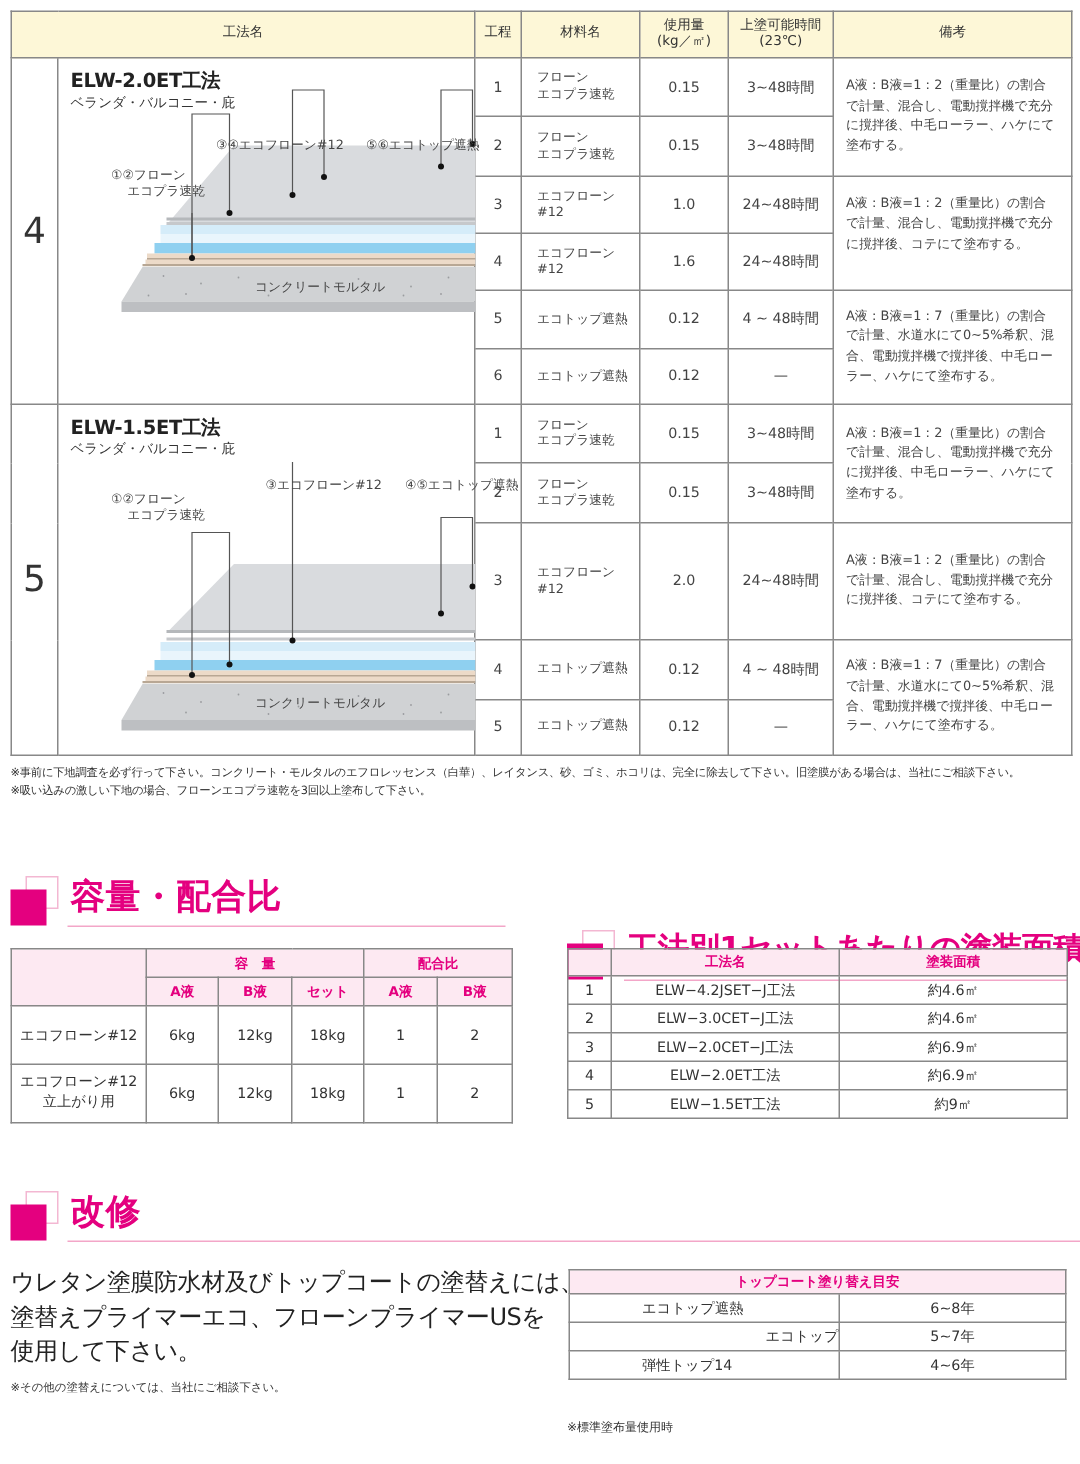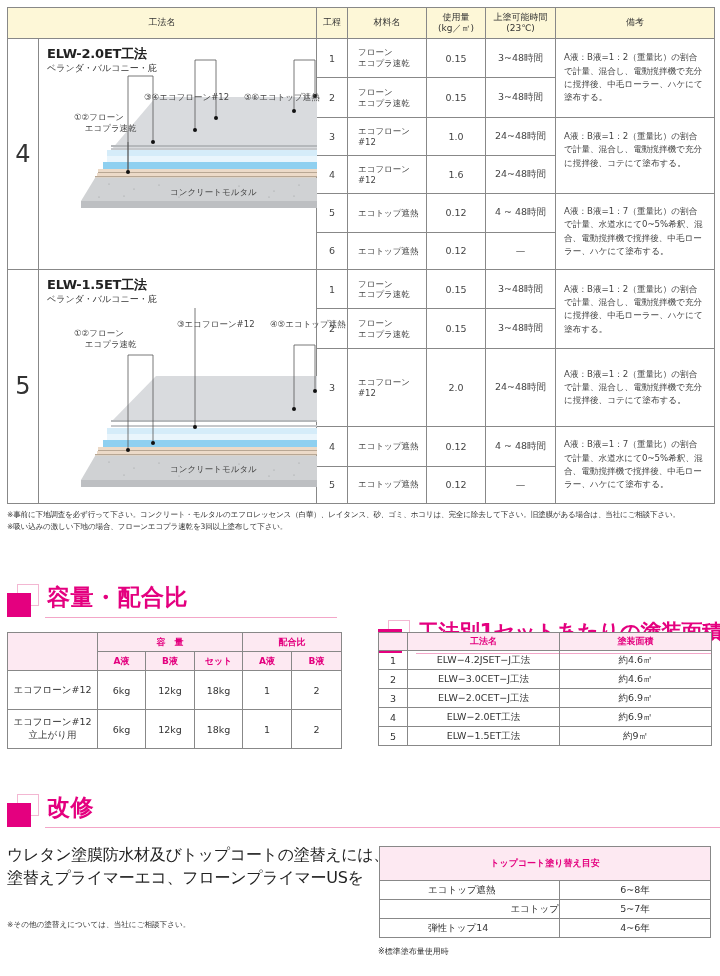--- a/index.html
+++ b/index.html
@@ -36,21 +36,21 @@
   
   table.sm { position: absolute; border-collapse: collapse; table-layout: fixed; border: 1.5px solid #555; }
   table.sm th, table.sm td { border: 1px solid #888; text-align: center; vertical-align: middle; }
   table.sm th { background: #fde9f2; color: #e4007f; font-weight: bold; font-size: 9px; }
   table.sm td { font-size: 9.5px; color: #333; }
 
   .cap-table th { height: 19px; }
   .cap-table td { height: 39px; }
   .area-table th { height: 18px; }
   .area-table td { height: 19px; font-size: 9px; }
-  .top-table th { height: 34px; }
+  .top-table th { height: 16px; }
   .top-table td { height: 19px; font-size: 9px; }
 
   .reno-text { position: absolute; left: 7px; top: 843px; font-size: 16px; line-height: 1.45; color: #222; letter-spacing: -0.3px; }
   .reno-note { position: absolute; left: 7px; top: 920px; font-size: 7.6px; color: #333; }
   .top-note { position: absolute; left: 378px; top: 946px; font-size: 8px; color: #333; }
 </style>
 </head>
 <body>
 
 <table class="spec">
@@ -353,20 +353,21 @@
 <div class="sec" style="left:7px;top:794px;width:713px;">
   <div class="sq-outline"></div>
   <div class="sq-fill"></div>
   <div class="sec-title">改修</div>
   <div class="sec-line" style="width:675px;"></div>
 </div>
 
 <div class="reno-text">
   <div>ウレタン塗膜防水材及びトップコートの塗替えには、</div>
   <div>塗替えプライマーエコ、フローンプライマーUSを</div>
+  <div>使用して下さい。</div>
 </div>
 <div class="reno-note">※その他の塗替えについては、当社にご相談下さい。</div>
 
 <table class="sm top-table" style="left:379px;top:846px;width:331px;">
   <colgroup>
       <col style="width:180px">
       <col style="width:151px">
     </colgroup>
   <tbody>
       <tr>

